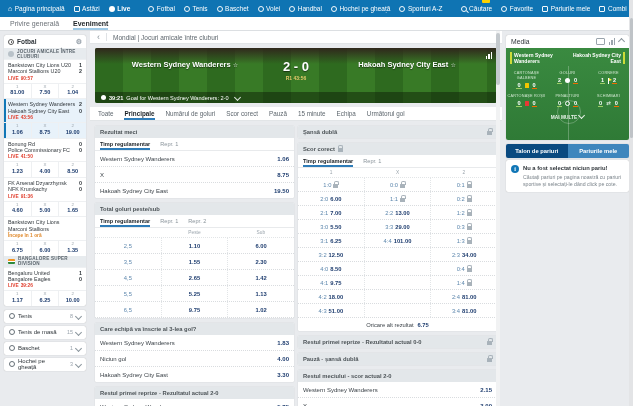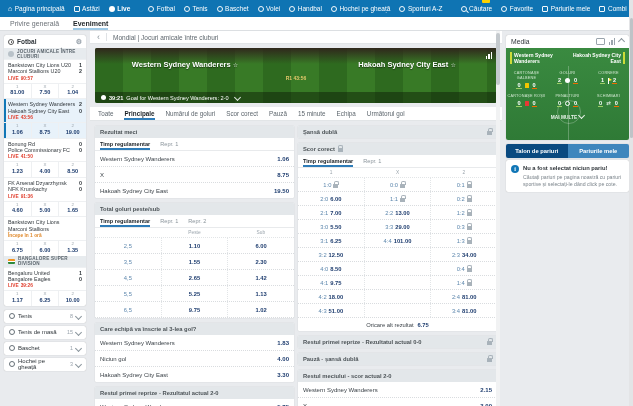--- a/index.html
+++ b/index.html
@@ -458,20 +458,21 @@
   <div class="abs crumbbar">
     <span class="backbtn">‹</span>
     <span class="crumb-sep"></span>
     <span>Mondial | Jocuri amicale între cluburi</span>
   </div>
 
   <div class="abs banner">
     <div class="bn-team" style="left:30px">
       <span>Western Sydney Wanderers</span> <span class="bn-star">☆</span>
     </div>
+    <div class="bn-score">2 - 0</div>
     <div class="bn-clock">R1 43:56</div>
     <div class="bn-team" style="right:30px">
       <span>Hakoah Sydney City East</span> <span class="bn-star">☆</span>
     </div>
     <div class="bn-stats bars">
         <i></i>
         <i></i>
         <i></i>
       </div>
     <div class="bn-strip">

